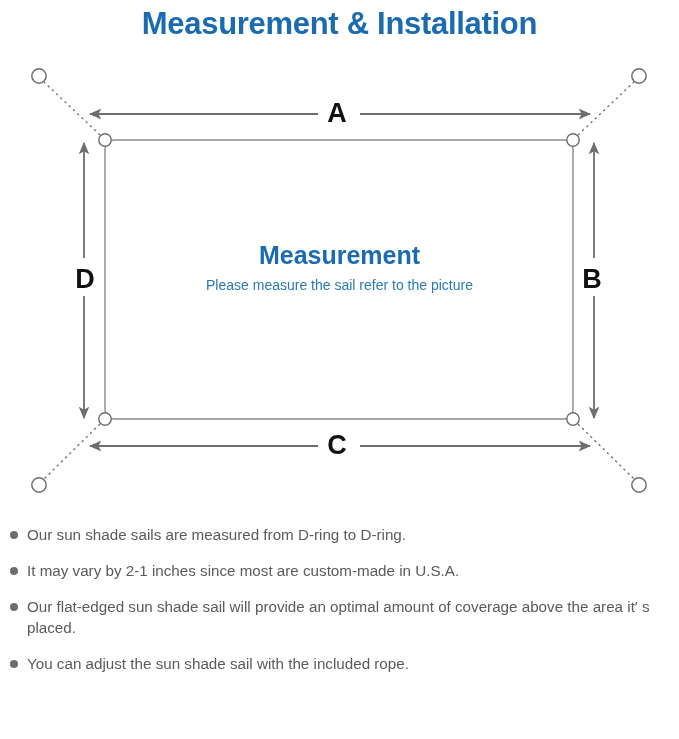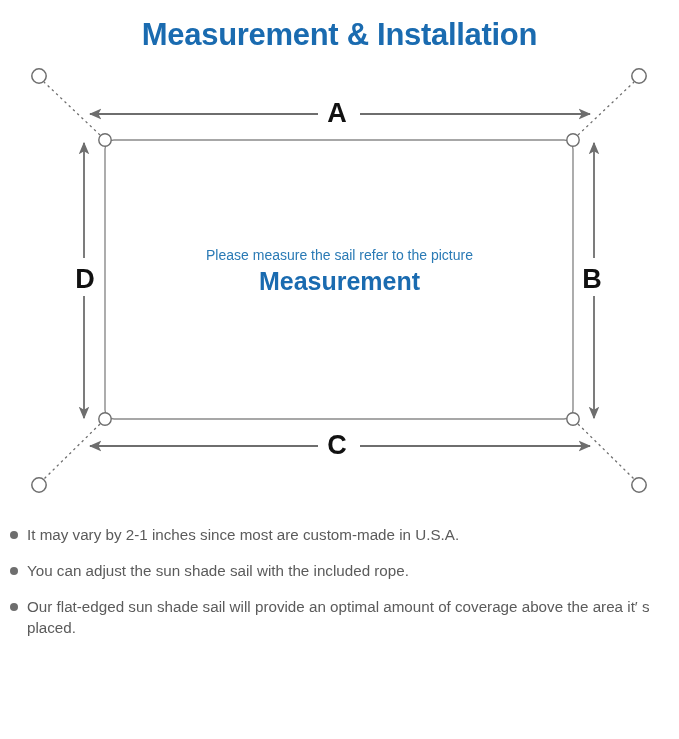--- a/index.html
+++ b/index.html
@@ -13,21 +13,21 @@
     position: relative;
     overflow: hidden;
     font-family: "Liberation Sans", sans-serif;
     -webkit-font-smoothing: antialiased;
   }
 
   
   #title {
     position: absolute;
     left: 0;
-    top: 15px;
+    top: 4px;
     width: 679px;
     height: 44px;
     line-height: 40px;
     text-align: center;
     color: #1a6bb0;
     font-weight: bold;
     font-size: 31px;
     letter-spacing: -0.3px;
     white-space: nowrap;
   }
@@ -154,30 +154,34 @@
   <line x1="594" y1="214" x2="594" y2="99" stroke="#6e6e6e" stroke-width="1.8" marker-end="url(#arrowEnd)"></line>
   <line x1="594" y1="252" x2="594" y2="374" stroke="#6e6e6e" stroke-width="1.8" marker-end="url(#arrowEnd)"></line>
 </svg>
 
 <div class="dim-letter" id="dim-a">A</div>
 <div class="dim-letter" id="dim-b">B</div>
 <div class="dim-letter" id="dim-c">C</div>
 <div class="dim-letter" id="dim-d">D</div>
 
 <div id="center-label">
+  <span id="center-title">Measurement</span>
   <span id="center-sub">Please measure the sail refer to the picture</span>
-  <span id="center-title">Measurement</span>
 </div>
 
 <ul id="notes">
+  <li class="note">
+    <span class="bullet"></span>
+    <span>Our sun shade sails are measured from D-ring to D-ring.</span>
+  </li>
   <li class="note">
     <span class="bullet"></span>
     <span>It may vary by 2-1 inches since most are custom-made in U.S.A.</span>
   </li>
   <li class="note">
     <span class="bullet"></span>
-    <span>You can adjust the sun shade sail with the included rope.</span>
+    <span>Our flat-edged sun shade sail will provide an optimal amount of coverage above the area it′ s placed.</span>
   </li>
   <li class="note">
     <span class="bullet"></span>
-    <span>Our flat-edged sun shade sail will provide an optimal amount of coverage above the area it′ s placed.</span>
+    <span>You can adjust the sun shade sail with the included rope.</span>
   </li>
 </ul>
 
 </body></html>

